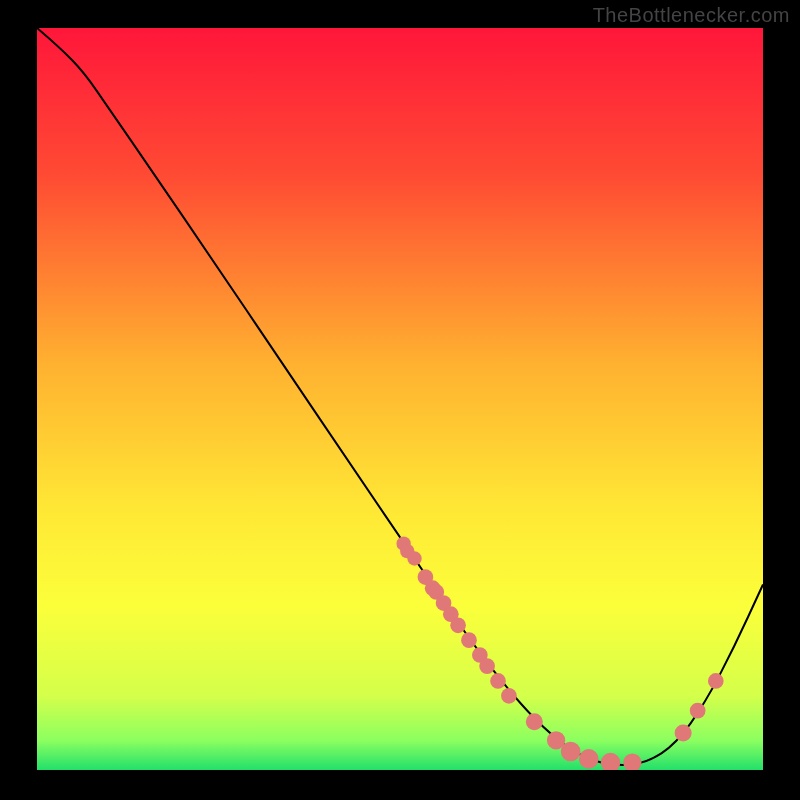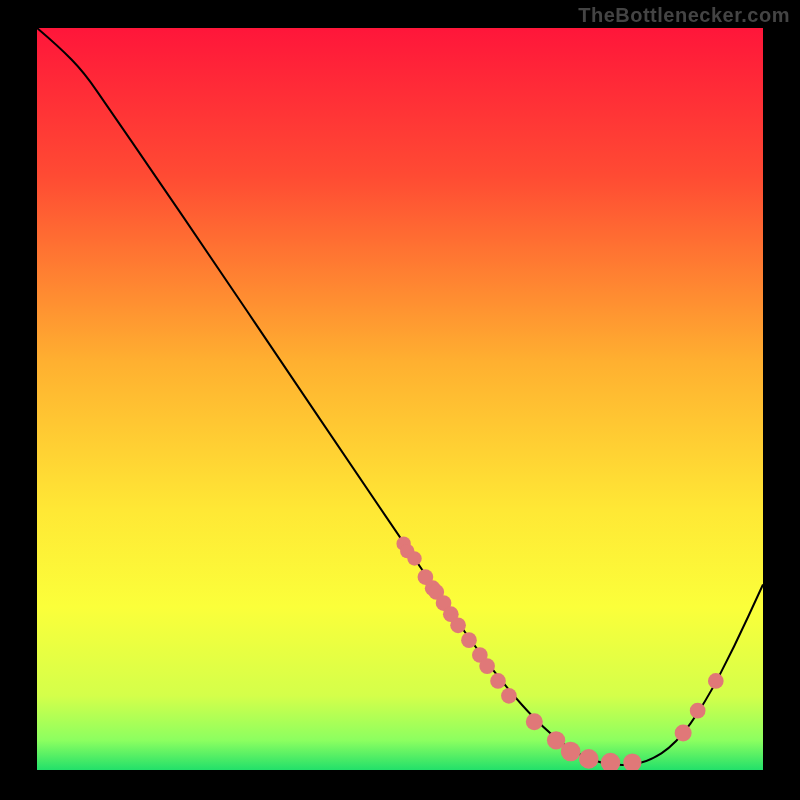--- a/index.html
+++ b/index.html
@@ -15,21 +15,21 @@
     position: relative;
     width: 800px;
     height: 800px;
   }
   .watermark {
     position: absolute;
     top: 4px;
     right: 10px;
     color: #444;
     font-size: 20px;
-    font-weight: bold;
+    font-weight: normal;
     z-index: 5;
     letter-spacing: 0.5px;
   }
   .plot {
     position: absolute;
     left: 37px;
     top: 28px;
     width: 726px;
     height: 742px;
   }

